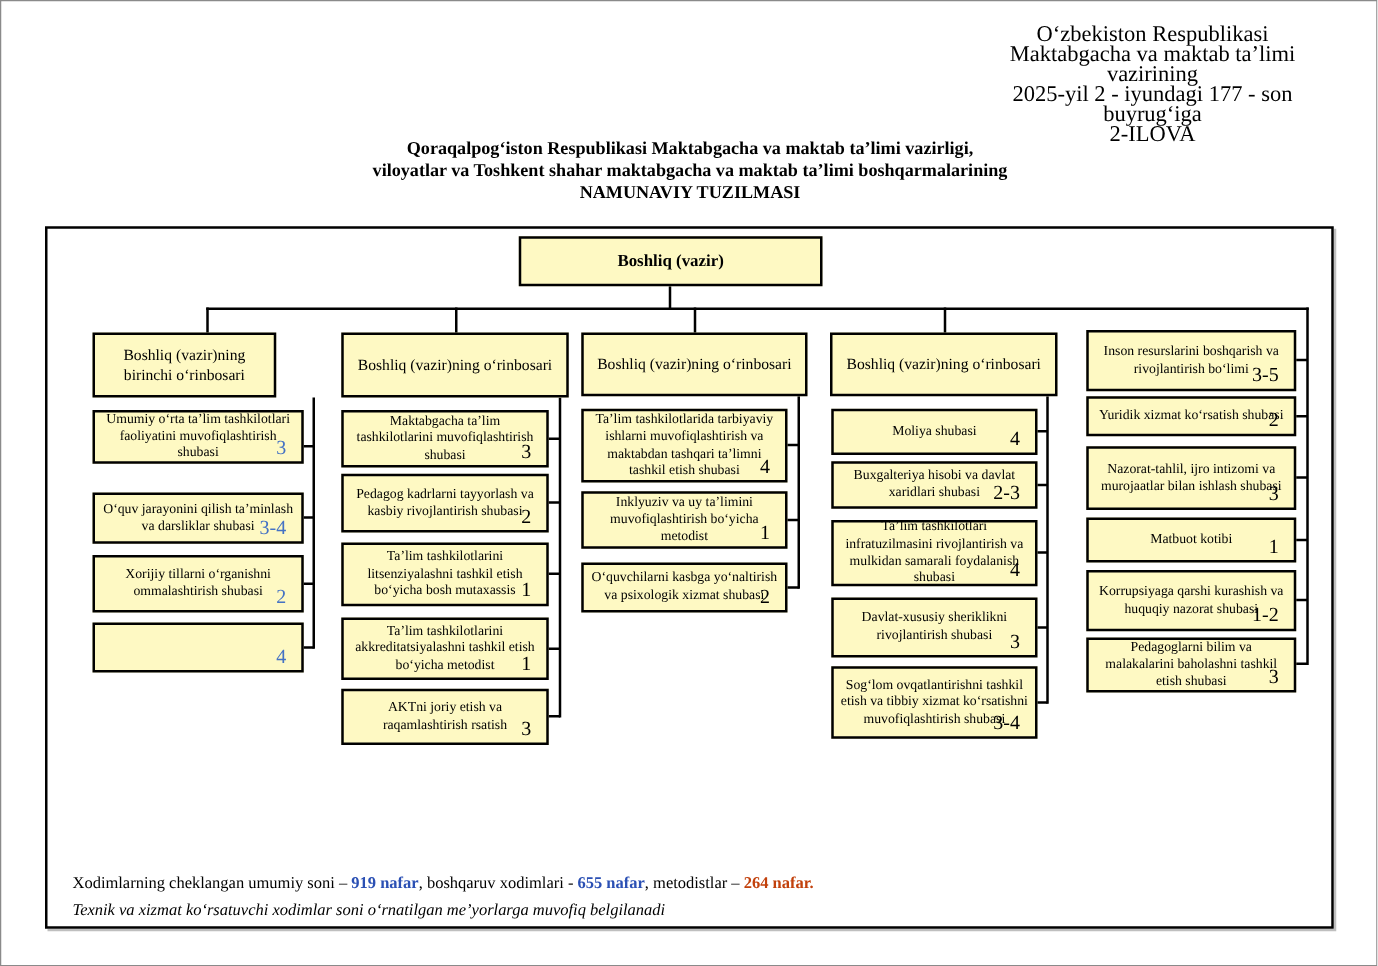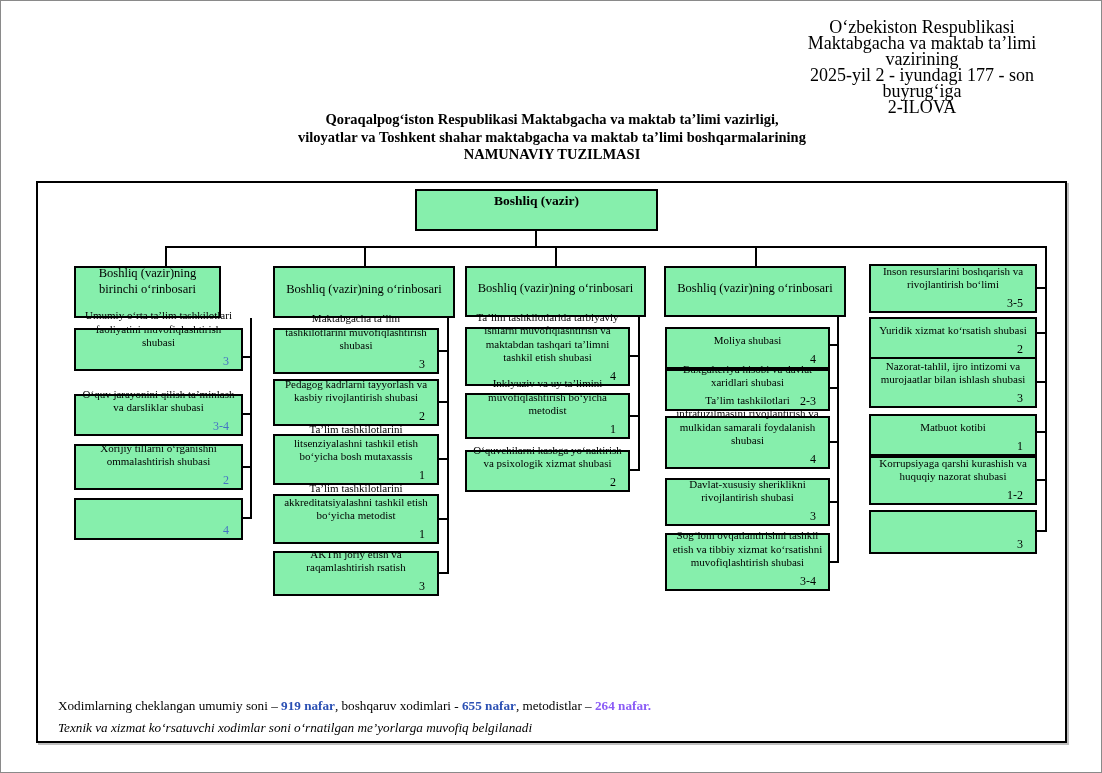--- a/index.html
+++ b/index.html
@@ -7,26 +7,26 @@
     position:relative;width:1102px;height:773px;background:#ffffff;
     font-family:"Liberation Serif","DejaVu Serif",serif;color:#000;
     border:1px solid #8a8a8a;box-sizing:border-box;overflow:hidden;
   }
   .doc-header{position:absolute;top:18px;left:770px;width:302px;text-align:center;
     font-size:18px;line-height:16px;}
   .doc-title{position:absolute;top:110px;left:35px;width:1032px;text-align:center;
     font-weight:bold;font-size:14.5px;line-height:17.5px;}
   .frame{position:absolute;left:35px;top:180px;width:1031px;height:562px;
     border:2px solid #000;box-sizing:border-box;box-shadow:2px 2px 0 rgba(0,0,0,0.25);}
-  .box{position:absolute;border:2px solid #000;background:#86efac;box-sizing:border-box;
-    display:flex;align-items:flex-end;justify-content:center;text-align:center;
-    padding:19px 5px;font-size:11px;line-height:1.24;}
+  .box{position:absolute;border:2px solid #000;background:#fef9c3;box-sizing:border-box;
+    display:flex;align-items:center;justify-content:center;text-align:center;
+    padding:8px 5px;font-size:11px;line-height:1.24;}
   .hdr{font-size:12.5px;line-height:1.3;}
   .root{font-weight:bold;font-size:13.5px;}
-  .cnt{position:absolute;right:12px;bottom:1px;font-size:12px;line-height:1.1;}
+  .cnt{position:absolute;right:12px;bottom:1px;font-size:16px;line-height:1.1;}
   .hl{position:absolute;height:2px;background:#000;}
   .vl{position:absolute;width:2px;background:#000;}
   .footer{position:absolute;left:57px;top:697px;width:990px;font-size:13.2px;line-height:16px;}
   .f2{font-style:italic;margin-top:6px;}
   .b{font-weight:bold;}
 </style>
 </head>
 <body>
 
 <div class="page">
@@ -187,23 +187,24 @@
   </div>
   <div class="box" style="left:868px;top:413px;width:168px;height:36px">
     <span>Matbuot kotibi</span>
     <span class="cnt">1</span>
   </div>
   <div class="box" style="left:868px;top:455px;width:168px;height:49px">
     <span>Korrupsiyaga qarshi kurashish va huquqiy nazorat shubasi</span>
     <span class="cnt">1-2</span>
   </div>
   <div class="box" style="left:868px;top:509px;width:168px;height:44px">
+    <span>Pedagoglarni bilim va malakalarini baholashni tashkil etish shubasi</span>
     <span class="cnt">3</span>
   </div>
 
   <div class="footer">
     <div class="f1">
-      <span>Xodimlarning cheklangan umumiy soni – </span><span class="b accent" style="color: rgb(43, 80, 180); text-align: right;">919 nafar</span><span>, boshqaruv xodimlari - </span><span class="b accent" style="color: rgb(43, 80, 180);">655 nafar</span><span>, metodistlar – </span><span class="b accent" style="color: #8b5cf6;">264 nafar.</span>
+      <span>Xodimlarning cheklangan umumiy soni – </span><span class="b accent" style="color: rgb(43, 80, 180); text-align: right;">919 nafar</span><span>, boshqaruv xodimlari - </span><span class="b accent" style="color: rgb(43, 80, 180);">655 nafar</span><span>, metodistlar – </span><span class="b accent" style="color: #c2410c;">264 nafar.</span>
     </div>
     <div class="f2">Texnik va xizmat ko‘rsatuvchi xodimlar soni o‘rnatilgan me’yorlarga muvofiq belgilanadi</div>
   </div>
 
 </div>
 
 </body></html>

